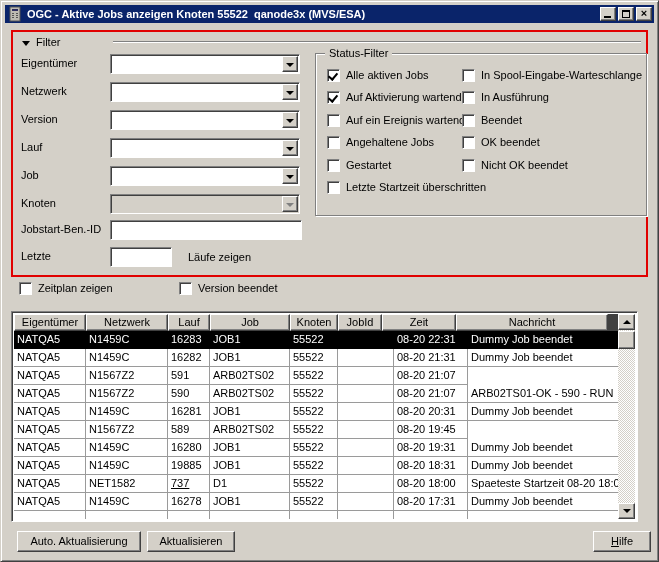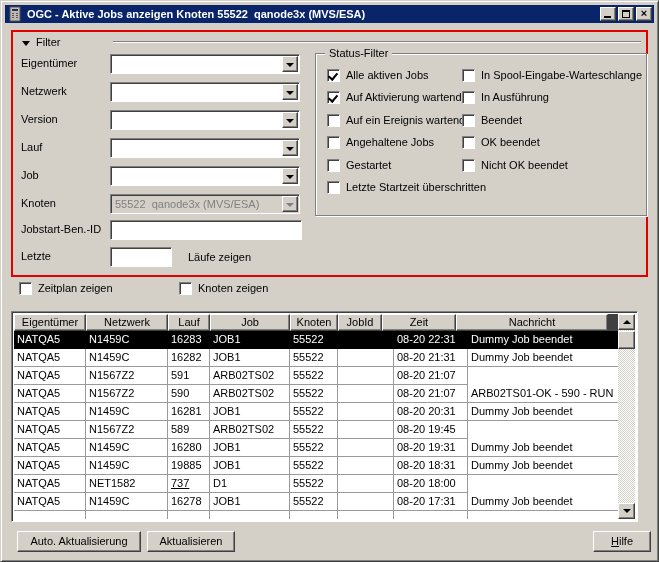--- a/index.html
+++ b/index.html
@@ -196,21 +196,20 @@
       </div>
       <span class="flabel" style="left: 20px; top: 168px;">Job</span>
       <div class="combo" style="left: 109px; top: 165px; width: 190px;">
         <span class="ctxt"></span>
         <span class="dbtn">
           <span class="tri-down"></span>
         </span>
       </div>
       <span class="flabel" style="left: 20px; top: 196px;">Knoten</span>
       <div class="combo disabled" style="left: 109px; top: 193px; width: 190px;">
-        <span class="ctxt">55522  qanode3x (MVS/ESA)</span>
         <span class="dbtn">
           <span class="tri-down"></span>
         </span>
       </div>
       <span class="flabel" style="left: 20px; top: 222px;">Jobstart-Ben.-ID</span>
       <input type="text" class="tinput" style="left: 109px; top: 219px; width: 192px;">
       <span class="flabel" style="left: 20px; top: 249px;">Letzte</span>
       <input type="text" class="tinput" style="left: 109px; top: 246px; width: 62px;">
       <span class="flabel" style="left: 187px; top: 250px;">Läufe zeigen</span>
     </div>
@@ -239,21 +238,21 @@
       <span class="cb" style="left: 461px; top: 135px;"></span>
       <span class="cblabel" style="left: 480px; top: 135px;">OK beendet</span>
       <span class="cb" style="left: 461px; top: 158px;"></span>
       <span class="cblabel" style="left: 480px; top: 158px;">Nicht OK beendet</span>
     </div>
 
   <div id="option-checks">
       <span class="cb" style="left: 18px; top: 281px;"></span>
       <span class="cblabel" style="left: 37px; top: 281px;">Zeitplan zeigen</span>
       <span class="cb" style="left: 178px; top: 281px;"></span>
-      <span class="cblabel" style="left: 197px; top: 281px;">Knoten zeigen</span>
+      <span class="cblabel" style="left: 197px; top: 281px;">Version beendet</span>
     </div>
 
   <div class="grid">
     <div class="ghead" id="grid-head">
         <span class="hcell" style="width: 72px;">Eigentümer</span>
         <span class="hcell" style="width: 82px;">Netzwerk</span>
         <span class="hcell" style="width: 42px;">Lauf</span>
         <span class="hcell" style="width: 80px;">Job</span>
         <span class="hcell" style="width: 48px;">Knoten</span>
         <span class="hcell" style="width: 44px;">JobId</span>
@@ -340,20 +339,21 @@
           <span class="tcell" style="width: 152px;">Dummy Job beendet</span>
         </div>
         <div class="trow">
           <span class="tcell" style="width: 72px;">NATQA5</span>
           <span class="tcell" style="width: 82px;">NET1582</span>
           <span class="tcell" style="width: 42px; text-decoration: underline;">737</span>
           <span class="tcell" style="width: 80px;">D1</span>
           <span class="tcell" style="width: 48px;">55522</span>
           <span class="tcell" style="width: 56px;"></span>
           <span class="tcell" style="width: 74px;">08-20 18:00</span>
+          <span class="tcell" style="width: 152px;">Spaeteste Startzeit 08-20 18:0</span>
         </div>
         <div class="trow">
           <span class="tcell" style="width: 72px;">NATQA5</span>
           <span class="tcell" style="width: 82px;">N1459C</span>
           <span class="tcell" style="width: 42px;">16278</span>
           <span class="tcell" style="width: 80px;">JOB1</span>
           <span class="tcell" style="width: 48px;">55522</span>
           <span class="tcell" style="width: 56px;"></span>
           <span class="tcell" style="width: 74px;">08-20 17:31</span>
           <span class="tcell" style="width: 152px;">Dummy Job beendet</span>

